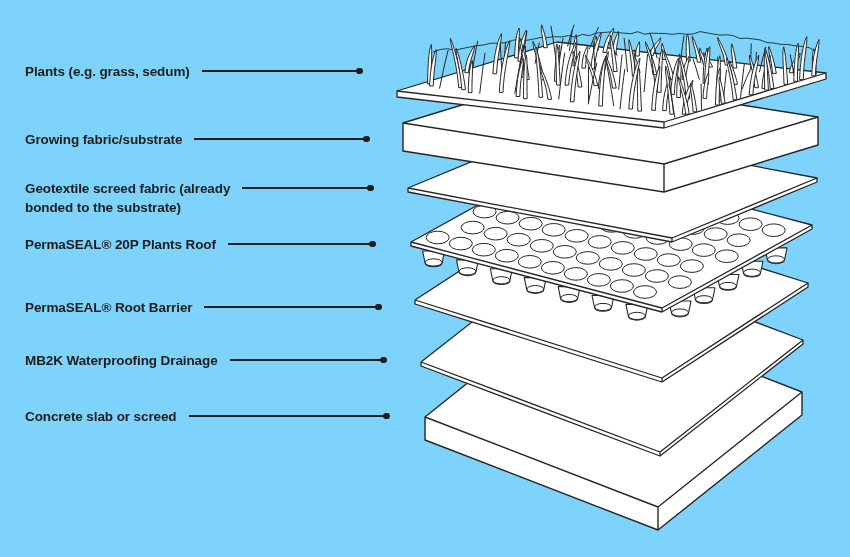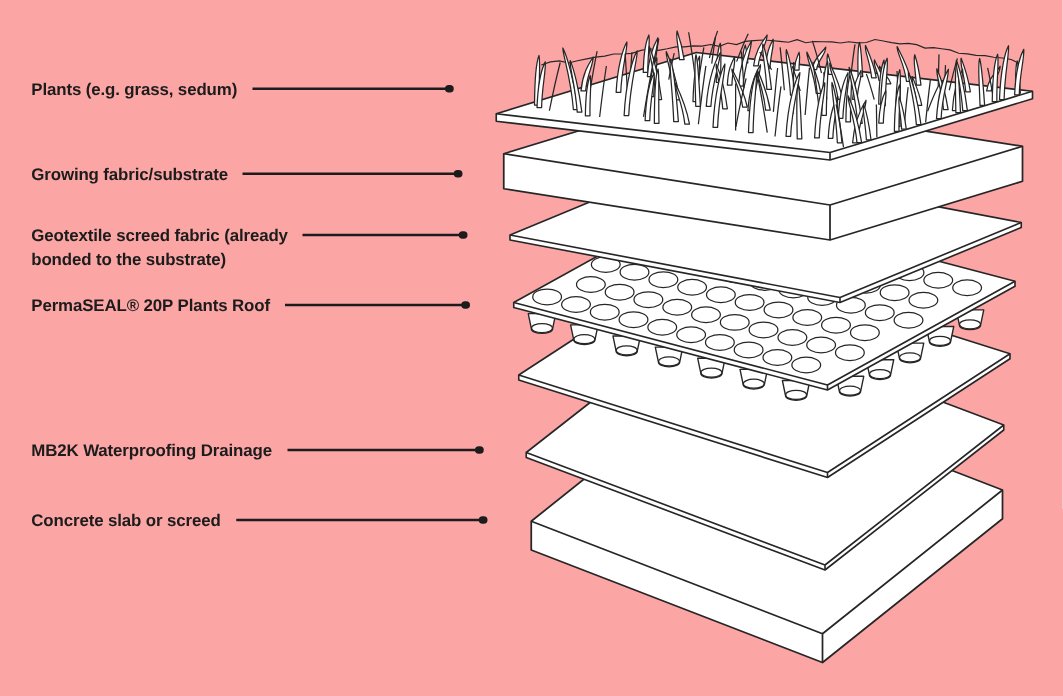--- a/index.html
+++ b/index.html
@@ -1,17 +1,17 @@
 <!DOCTYPE html>
 <html><head>
 <meta charset="utf-8">
 <style>
   html,body{margin:0;padding:0;background:#ffffff;}
   body{width:850px;height:557px;overflow:hidden;font-family:"Liberation Sans","DejaVu Sans",sans-serif;}
-  .stage{position:relative;width:850px;height:557px;background:#fca5a5;}
+  .stage{position:relative;width:850px;height:557px;background:#7dd3fc;}
   #diagram{position:absolute;left:0;top:0;}
   .labels{position:absolute;left:0;top:0;width:850px;height:557px;}
   .label-row{position:absolute;left:25px;display:flex;align-items:flex-start;}
   .label-text{font-size:13.5px;font-weight:700;color:#1c1c1c;line-height:19px;letter-spacing:-0.1px;white-space:nowrap;}
   .l1,.l2{display:block;}
   .leader{flex:1;position:relative;height:1.8px;background:#1c1c1c;margin:8px 0 0 12px;min-width:30px;}
   .leader .dot{position:absolute;right:-2px;top:-2.4px;width:6.6px;height:6.6px;border-radius:50%;background:#1c1c1c;}
 </style>
 </head>
 <body>
@@ -287,20 +287,29 @@
 
     <div class="label-row" style="top:235px;width:349px">
       <div class="label-text">
         <span class="l1">PermaSEAL® 20P Plants Roof</span>
       </div>
       <div class="leader">
           <i class="dot"></i>
         </div>
     </div>
 
+    <div class="label-row" style="top:298px;width:355px">
+      <div class="label-text">
+        <span class="l1">PermaSEAL® Root Barrier</span>
+        <span class="l2"></span>
+      </div>
+      <div class="leader">
+          <i class="dot"></i>
+        </div>
+    </div>
 
     <div class="label-row" style="top:351px;width:360px">
       <div class="label-text">
         <span class="l1">MB2K Waterproofing Drainage</span>
         <span class="l2"></span>
       </div>
       <div class="leader">
           <i class="dot"></i>
         </div>
     </div>

